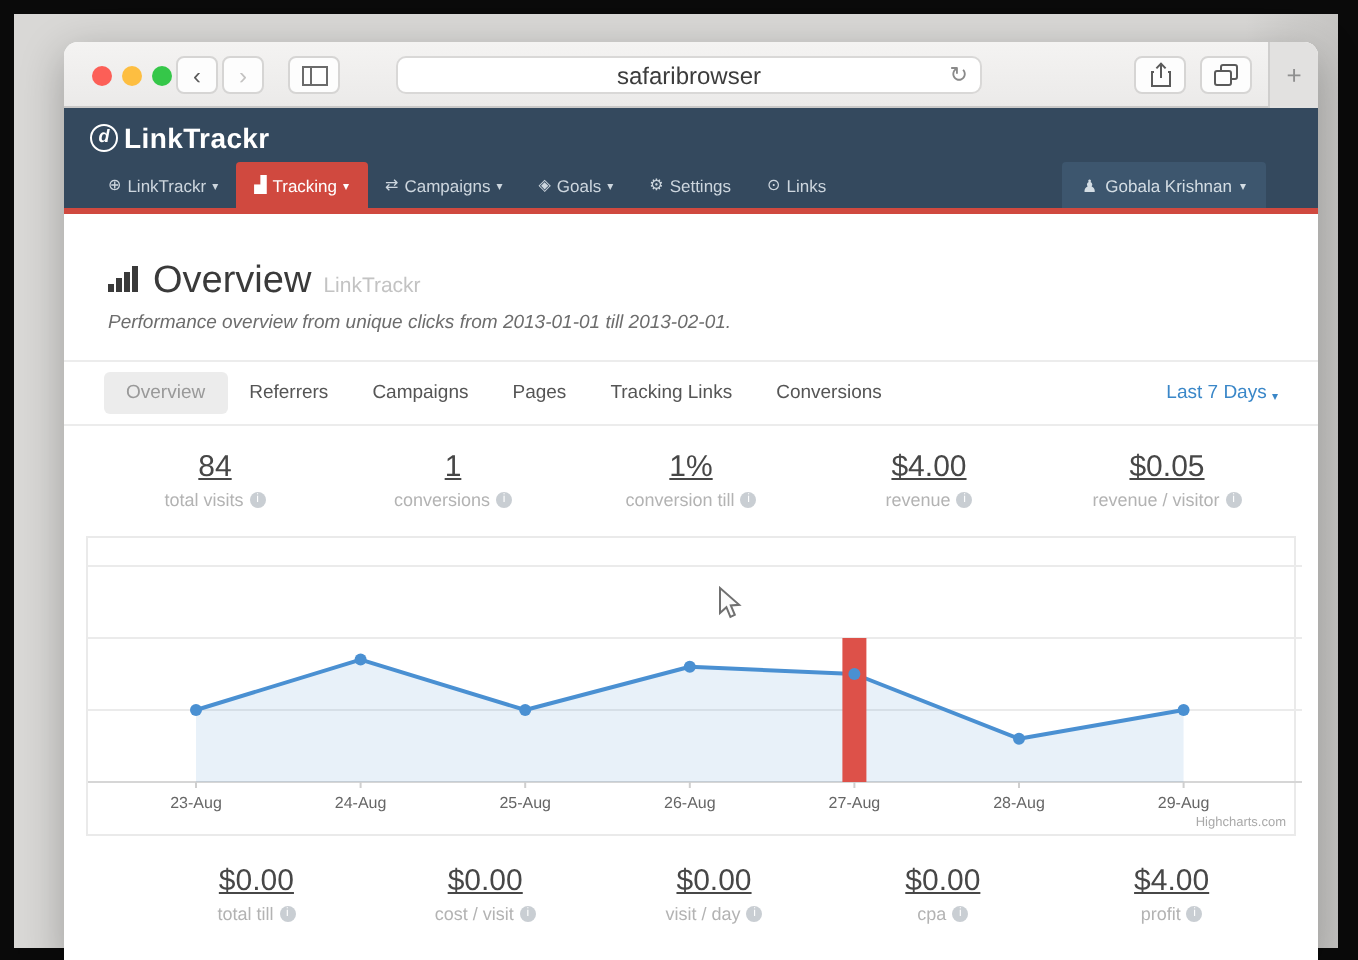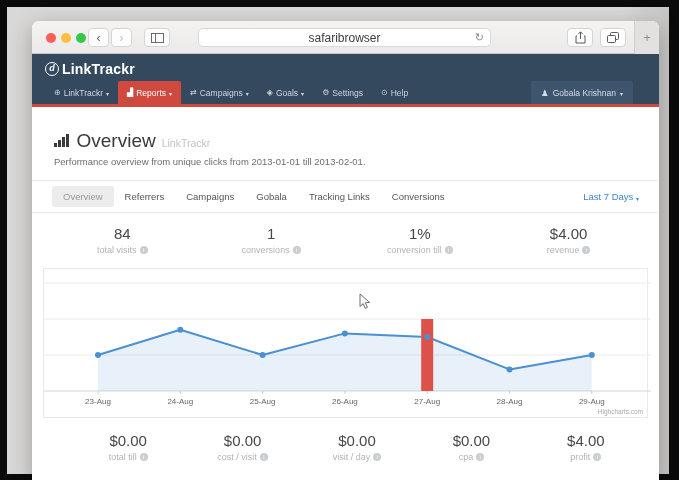--- a/index.html
+++ b/index.html
@@ -53,32 +53,32 @@
     color:#d4dde4; font-size:8.5px; border-radius:2px 2px 0 0; cursor:pointer; }
 
   
   .content { background:#fff; height:371px; position:relative; }
   .pagehead { padding:23px 20px 0 22px; }
   .titleline { display:flex; align-items:baseline; gap:6px; }
   .bars-icon { display:inline-flex; align-items:flex-end; gap:1.5px; height:13px; margin-right:2px; }
   .bars-icon i { display:block; width:2.5px; background:#3a3a3a; }
   .pagetitle { font-size:19px; color:#3a3a3a; }
   .brandsuffix { font-size:10.5px; color:#c3c3c3; }
-  .subtitle { font-size:9.5px; color:#6d6d6d; margin-top:4px; }
+  .subtitle { font-size:9.5px; color:#6d6d6d; margin-top:4px;font-style:italic; }
 
   .tabsbar { margin-top:13px; border-top:1px solid #ececec; border-bottom:1px solid #ececec;
     padding:5px 20px; display:flex; align-items:center; }
   .tab { font-size:9.5px; color:#555; padding:5px 11px; border-radius:3px; cursor:pointer; }
   .tab.active { background:#ececec; color:#999; }
   .daterange { margin-left:auto; font-size:9.5px; color:var(--link,#3a87c8); cursor:pointer; }
   .daterange .caret { color:var(--link,#3a87c8); }
 
   .statsrow { display:flex; padding:12px 16px 13px 16px; }
   .stat { flex:1; text-align:center; }
-  .stat-val { font-size:15px; color:#474747; }
+  .stat-val { font-size:15px; color:#474747;text-decoration:underline; }
   .stat-lbl { font-size:9px; color:#b3b3b3; margin-top:3px; display:flex;
     align-items:center; justify-content:center; gap:3px; }
   .info-i { display:inline-flex; width:8px; height:8px; border-radius:50%;
     background:#c9ced3; color:#fff; font-size:6px; line-height:8px;
     align-items:center; justify-content:center; font-style:normal; cursor:pointer; }
 
   .chartpanel { margin:0 11px; height:150px; border:1px solid #eaeaea;
     background:#fff; position:relative; }
   .credit { position:absolute; right:4px; bottom:2px; font-size:6.5px; color:#a9a9a9; }
   .cursor { position:absolute; left:315px; top:24px; width:12px; height:18px; }
@@ -131,40 +131,40 @@
         <span class="brandname">LinkTrackr</span>
       </div>
       <div class="menurow">
         <div class="mitem">
           <span class="mi-glyph">⊕</span>
           <span>LinkTrackr</span>
           <span class="caret">▾</span>
         </div>
         <div class="mitem active">
           <span class="mi-glyph">▟</span>
-          <span>Reports</span>
+          <span>Tracking</span>
           <span class="caret">▾</span>
         </div>
         <div class="mitem">
           <span class="mi-glyph">⇄</span>
           <span>Campaigns</span>
           <span class="caret">▾</span>
         </div>
         <div class="mitem">
           <span class="mi-glyph">◈</span>
           <span>Goals</span>
           <span class="caret">▾</span>
         </div>
         <div class="mitem">
           <span class="mi-glyph">⚙</span>
           <span>Settings</span>
         </div>
         <div class="mitem">
           <span class="mi-glyph">⊙</span>
-          <span>Help</span>
+          <span>Links</span>
         </div>
         <div class="usermenu">
           <span class="mi-glyph">♟</span>
           <span>Gobala Krishnan</span>
           <span class="caret">▾</span>
         </div>
       </div>
     </div>
 
     <div class="content">
@@ -179,21 +179,21 @@
           <span class="pagetitle">Overview</span>
           <span class="brandsuffix">LinkTrackr</span>
         </div>
         <div class="subtitle">Performance overview from unique clicks from 2013-01-01 till 2013-02-01.</div>
       </div>
 
       <div class="tabsbar">
         <span class="tab active">Overview</span>
         <span class="tab">Referrers</span>
         <span class="tab">Campaigns</span>
-        <span class="tab">Gobala</span>
+        <span class="tab">Pages</span>
         <span class="tab">Tracking Links</span>
         <span class="tab">Conversions</span>
         <span class="daterange">
           <span>Last 7 Days</span>
           <span class="caret">▾</span>
         </span>
       </div>
 
       <div class="statsrow">
         <div class="stat">
@@ -214,20 +214,27 @@
           <div class="stat-val">1%</div>
           <div class="stat-lbl">
               <span>conversion till</span>
               <i class="info-i">i</i>
             </div>
         </div>
         <div class="stat">
           <div class="stat-val">$4.00</div>
           <div class="stat-lbl">
               <span>revenue</span>
+              <i class="info-i">i</i>
+            </div>
+        </div>
+        <div class="stat">
+          <div class="stat-val">$0.05</div>
+          <div class="stat-lbl">
+              <span>revenue / visitor</span>
               <i class="info-i">i</i>
             </div>
         </div>
       </div>
 
       <div class="chartpanel">
         <svg id="chart-svg" width="607" height="148" viewBox="0 0 607 148">
             <line x1="0" x2="607" y1="86" y2="86" stroke="#ebebeb" stroke-width="1"></line>
             <line x1="0" x2="607" y1="50" y2="50" stroke="#ebebeb" stroke-width="1"></line>
             <line x1="0" x2="607" y1="14" y2="14" stroke="#ebebeb" stroke-width="1"></line>

